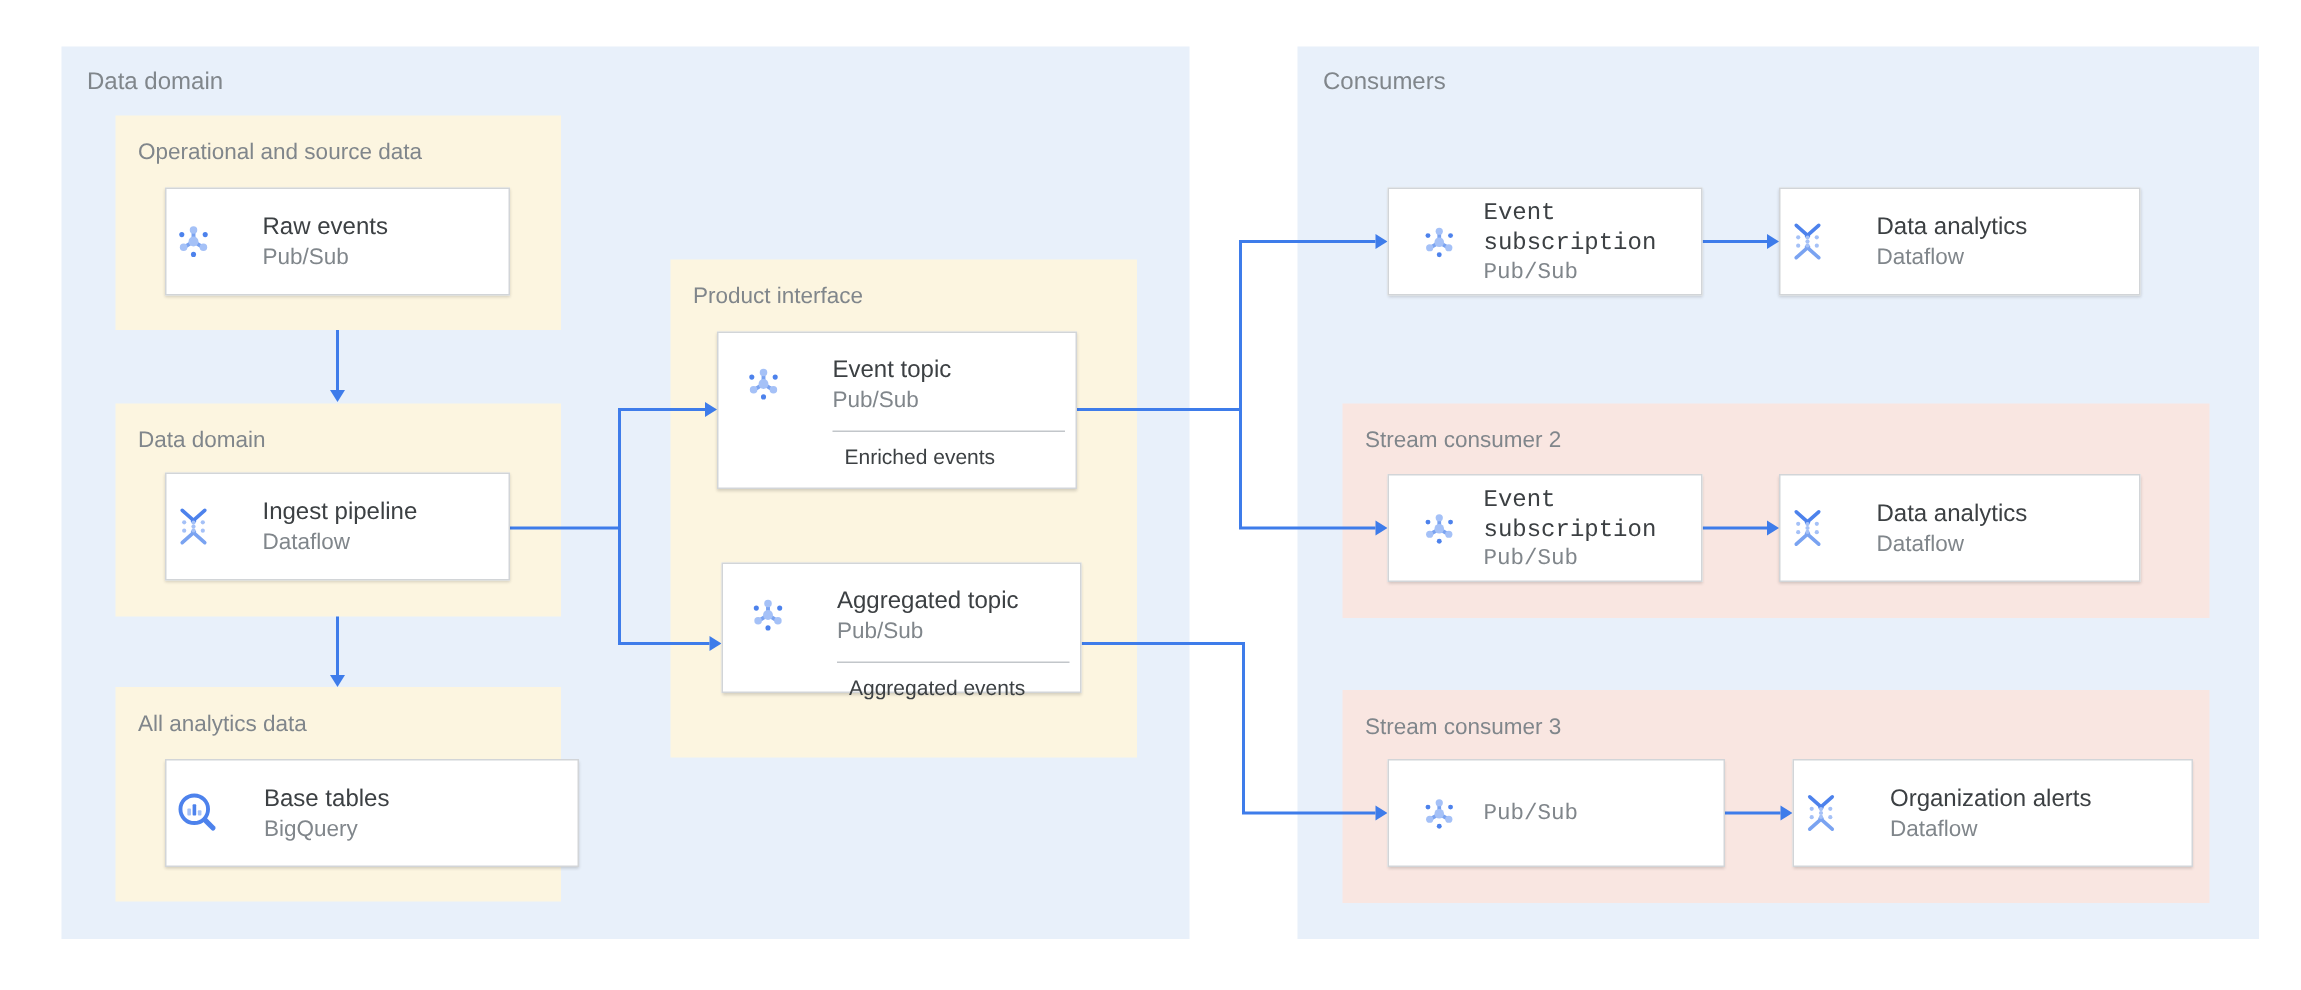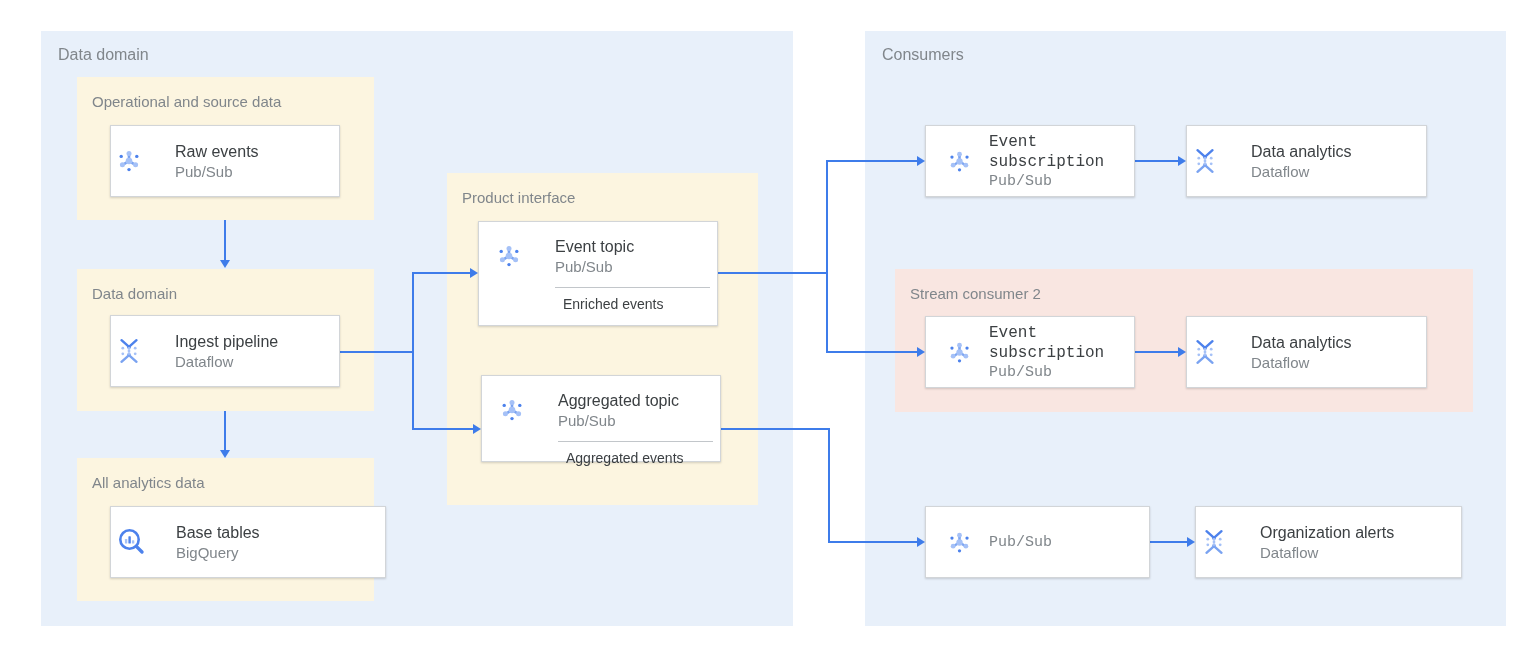--- a/index.html
+++ b/index.html
@@ -59,20 +59,23 @@
   </div>
   <div class="group yellow" style="left:77px;top:458px;width:297px;height:143px">
     <div class="glabel">All analytics data</div>
   </div>
   <div class="group yellow" style="left:447px;top:173px;width:311px;height:332px">
     <div class="glabel">Product interface</div>
   </div>
   <div class="group pink" style="left:895px;top:269px;width:578px;height:143px">
     <div class="glabel">Stream consumer 2</div>
   </div>
+  <div class="group pink" style="left:895px;top:460px;width:578px;height:142px">
+    <div class="glabel">Stream consumer 3</div>
+  </div>
 
   <div class="seg v" style="left:224px;top:220px;height:40px"></div>
   <div class="ah-d" style="left:220px;top:260px"></div>
 
   <div class="seg v" style="left:224px;top:411px;height:39px"></div>
   <div class="ah-d" style="left:220px;top:450px"></div>
 
   <div class="seg h" style="left:340px;top:351px;width:73px"></div>
   <div class="seg v" style="left:412px;top:272px;height:158px"></div>
   <div class="seg h" style="left:414px;top:272px;width:56px"></div>

